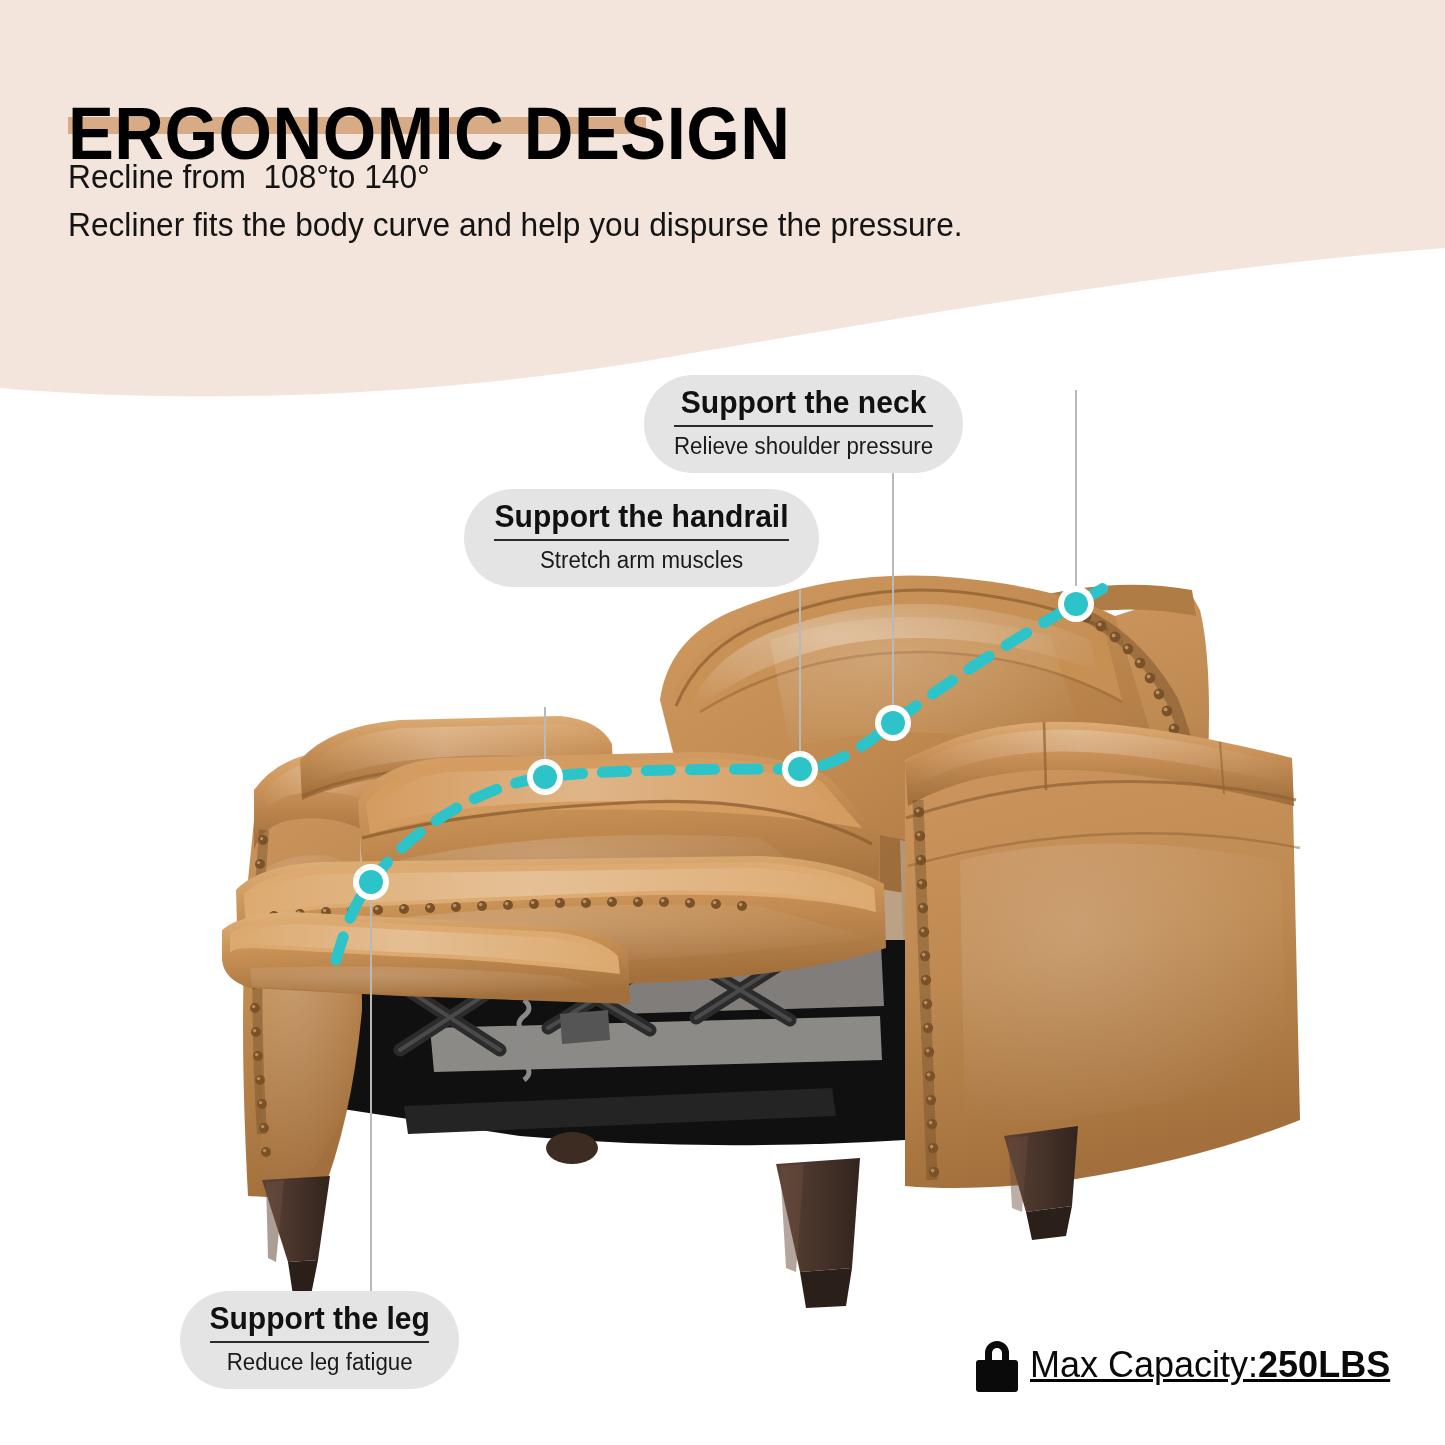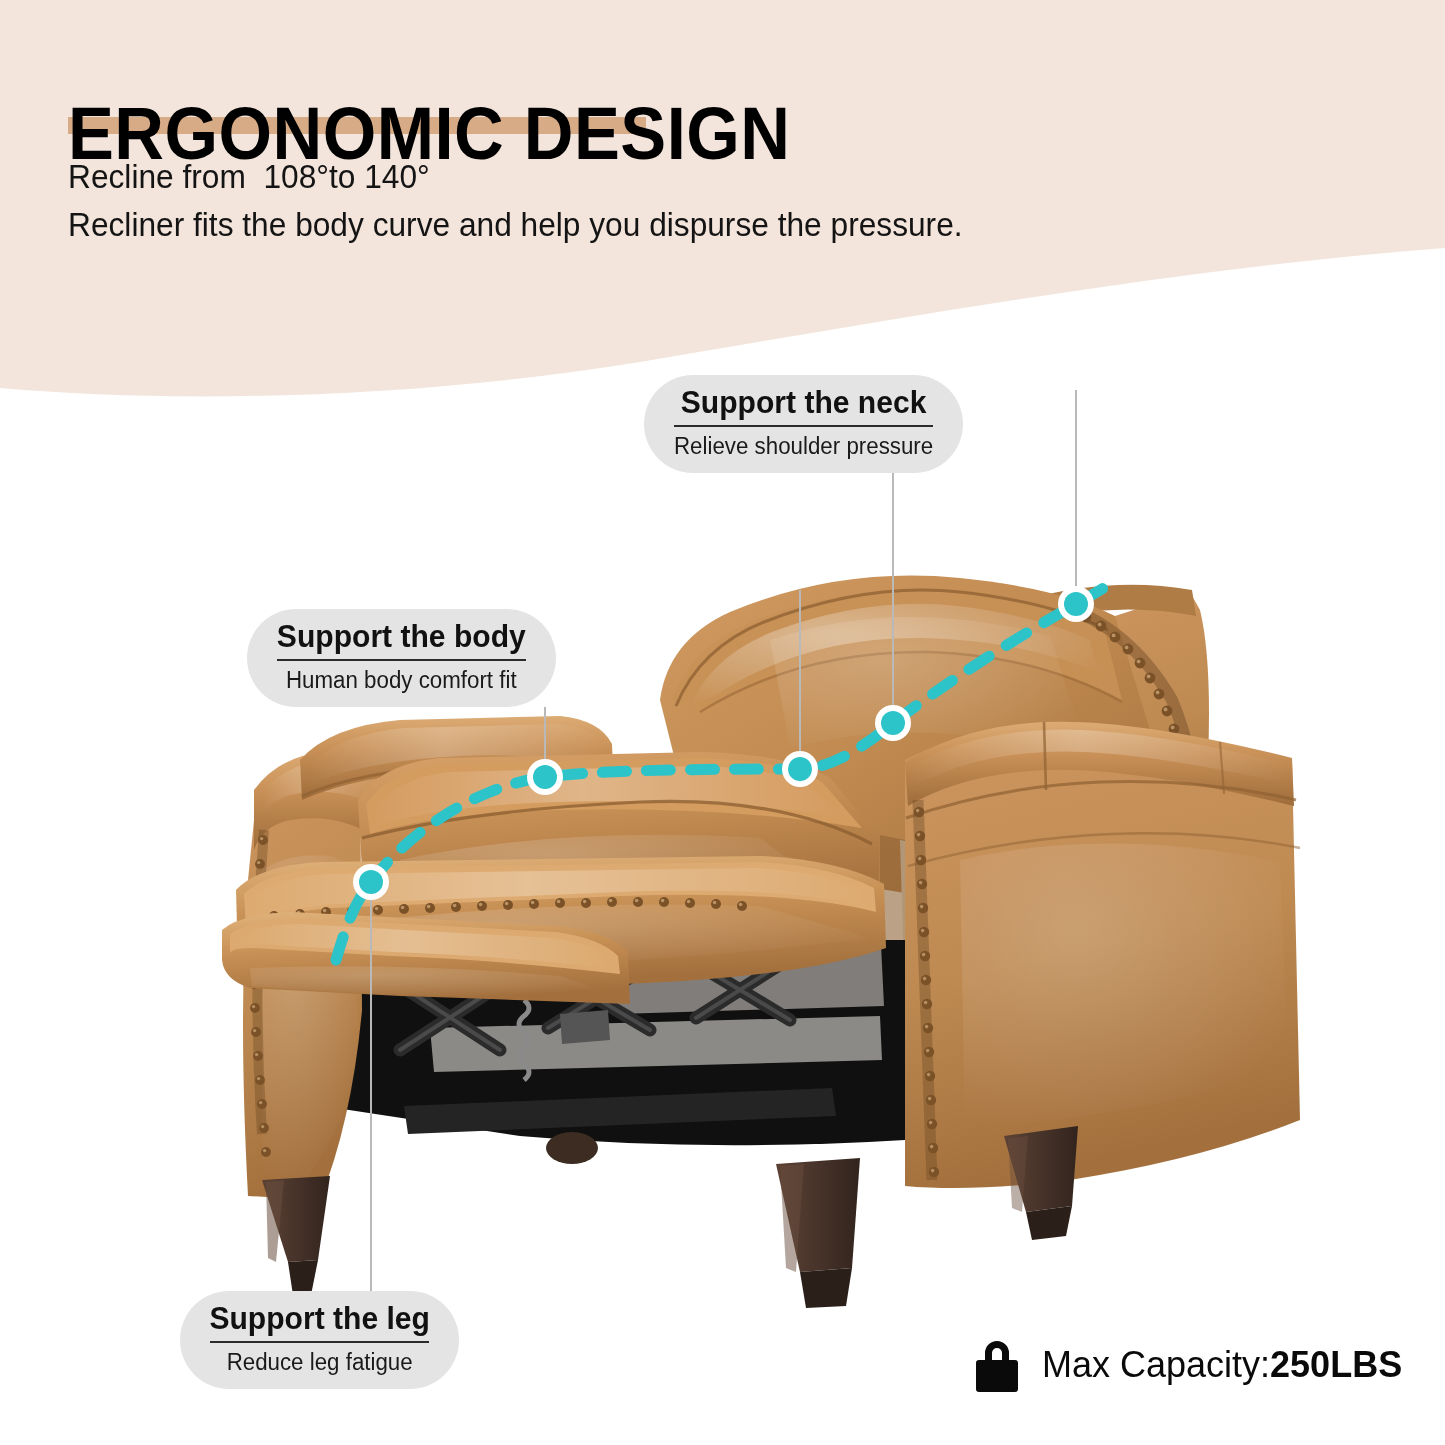--- a/index.html
+++ b/index.html
@@ -121,22 +121,23 @@
     pointer-events: none;
   }
 
   
   #capacity-badge {
     position: absolute;
     left: 972px;
     top: 1336px;
     display: flex;
     align-items: center;
-    gap: 20px;
+    gap: 8px;
     z-index: 6;
+    text-decoration: underline;
   }
   #lock-icon { display: block; }
   #capacity-text {
     font-size: 36px;
     line-height: 44px;
     color: #0a0a0a;
     white-space: nowrap;
   }
   #capacity-text .cap-value { font-weight: 700; }
 </style>
@@ -544,26 +545,26 @@
     </g>
   </svg>
 
 
   <div class="callout" id="callout-neck">
     <div class="callout-title">Support the neck</div>
     <div class="callout-rule"></div>
     <div class="callout-sub">Relieve shoulder pressure</div>
   </div>
 
-
-  <div class="callout" id="callout-body">
-    <div class="callout-title">Support the body</div>
+  <div class="callout" id="callout-handrail">
+    <div class="callout-title">Support the handrail</div>
     <div class="callout-rule"></div>
-    <div class="callout-sub">Human body comfort fit</div>
+    <div class="callout-sub">Stretch arm muscles</div>
   </div>
+
 
   <div class="callout" id="callout-leg">
     <div class="callout-title">Support the leg</div>
     <div class="callout-rule"></div>
     <div class="callout-sub">Reduce leg fatigue</div>
   </div>
 
   <div id="capacity-badge">
     <svg id="lock-icon" width="50" height="58" viewBox="0 0 50 58">
       <path d="M13,26 L13,17 a12,12 0 0 1 24,0 L37,26 L30,26 L30,17 a5,5 0 0 0 -10,0 L20,26 Z" fill="#0a0a0a"></path>

